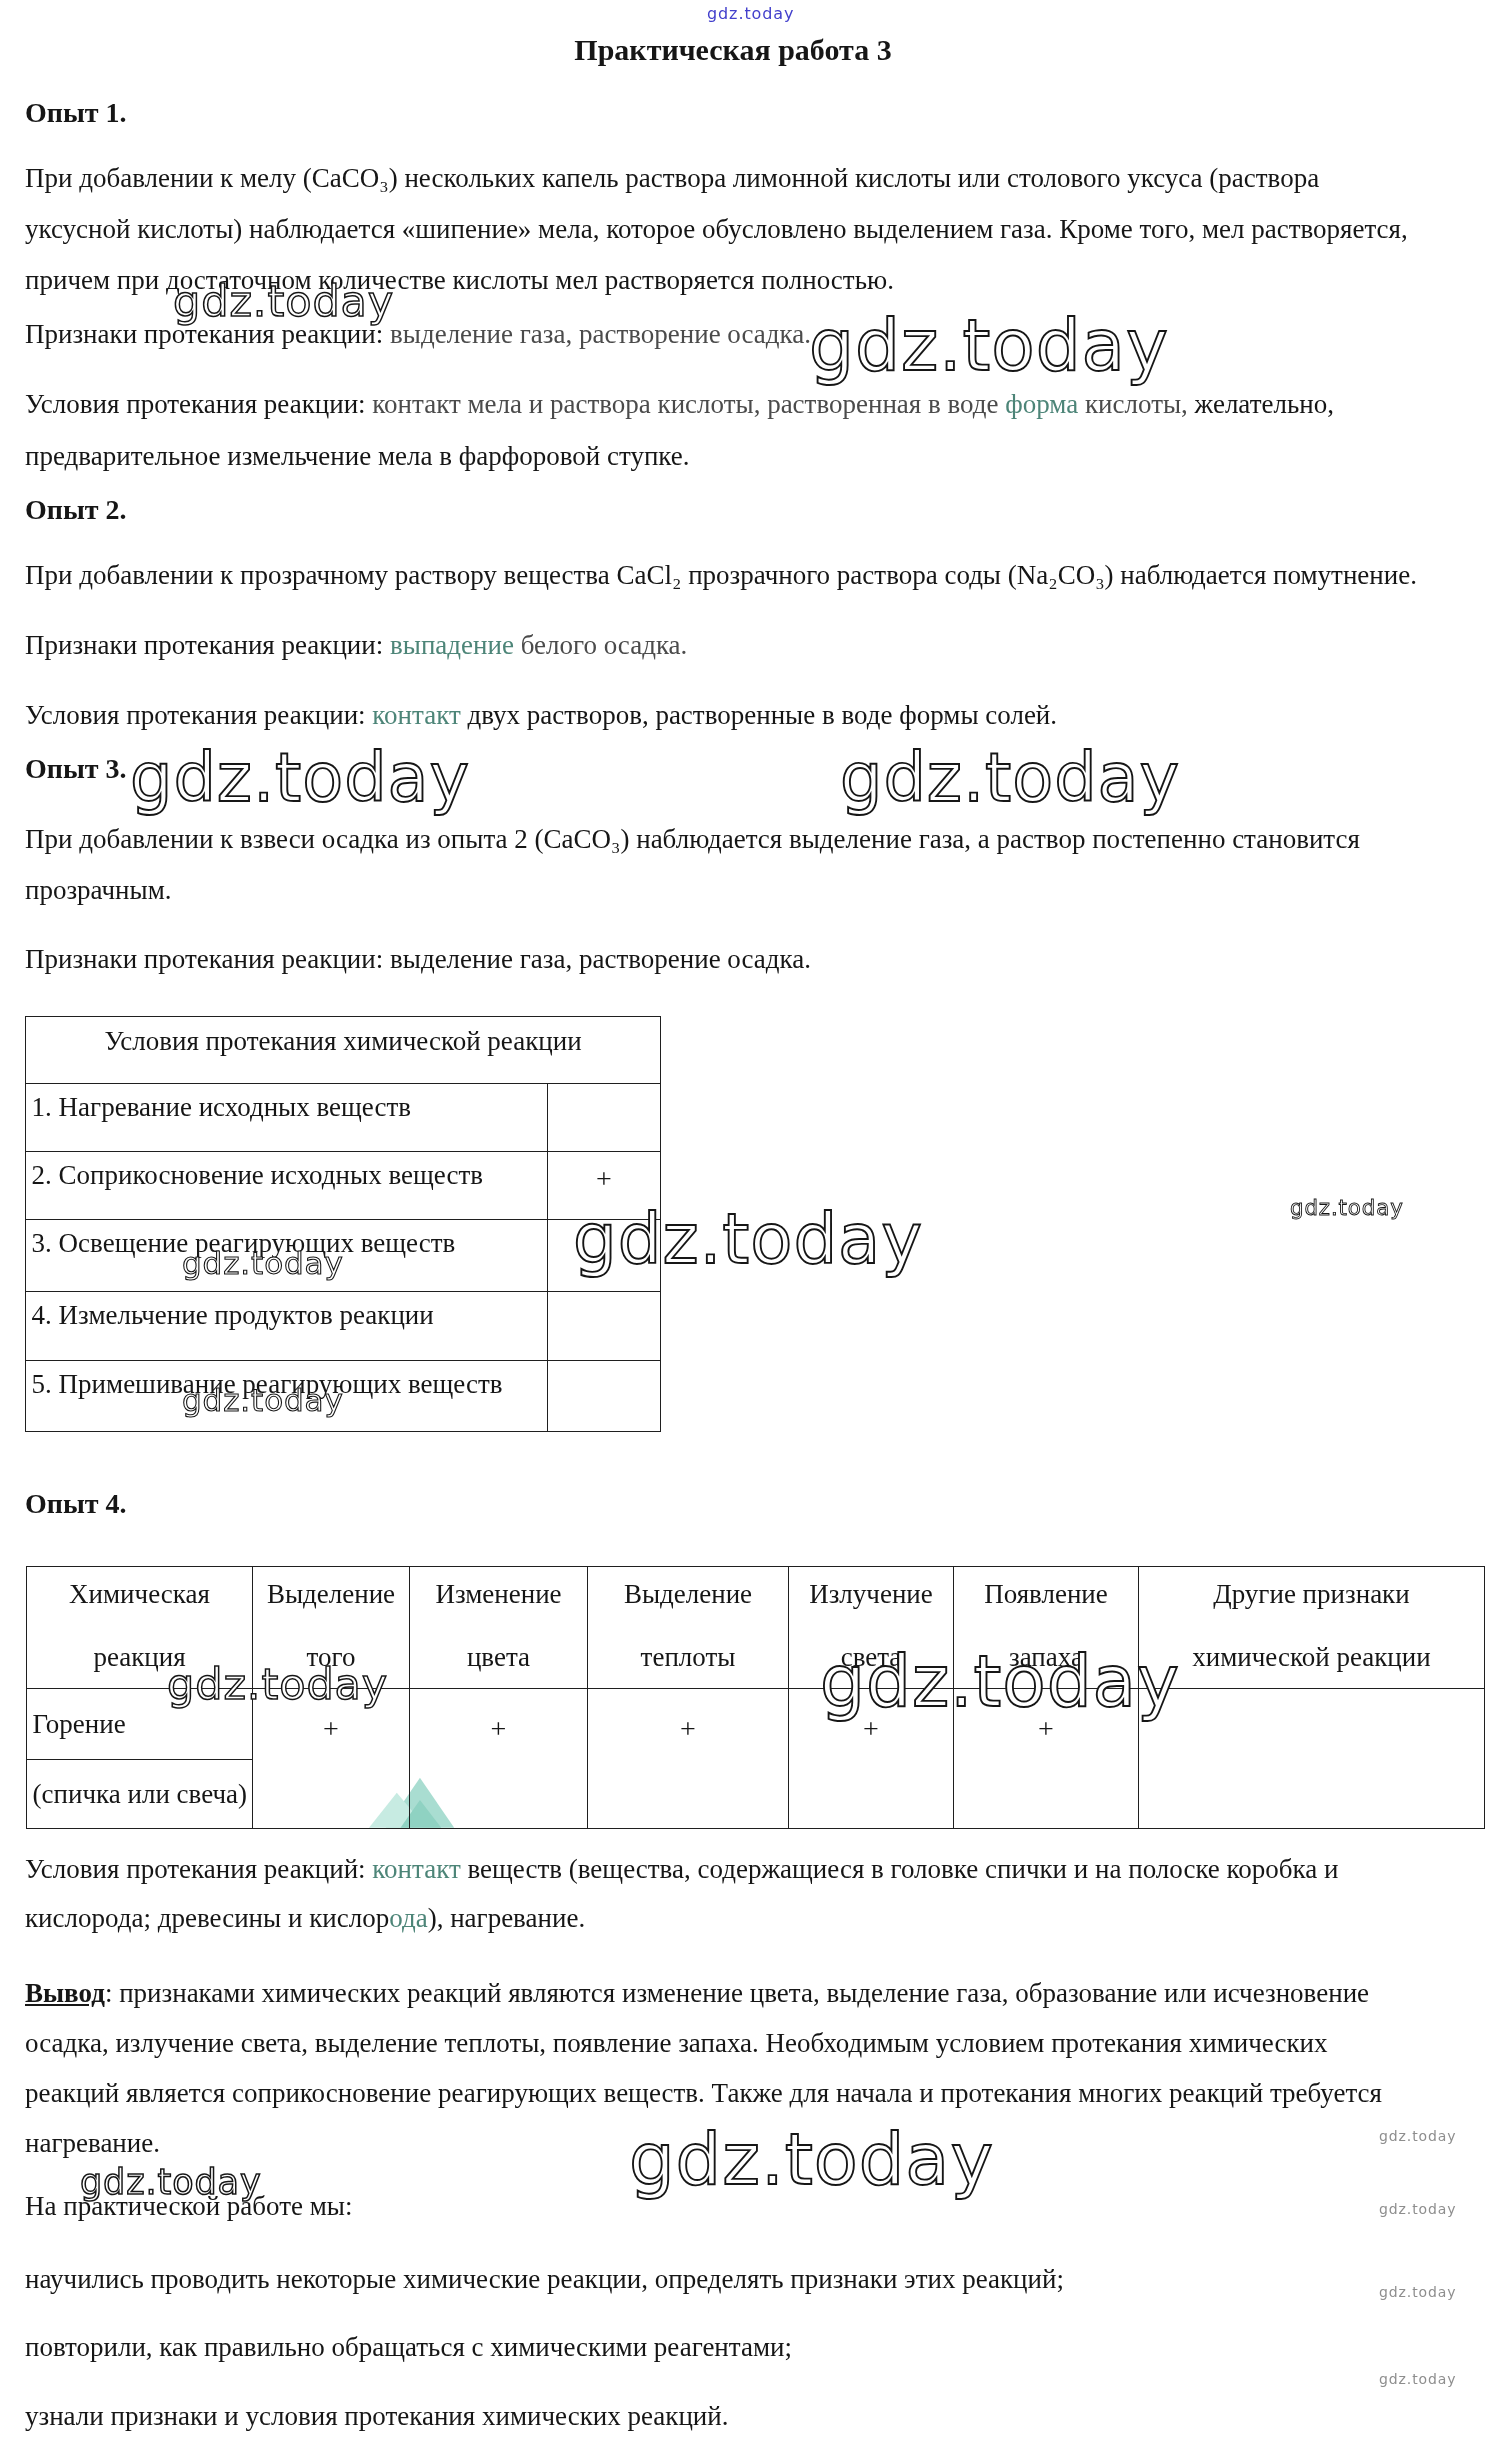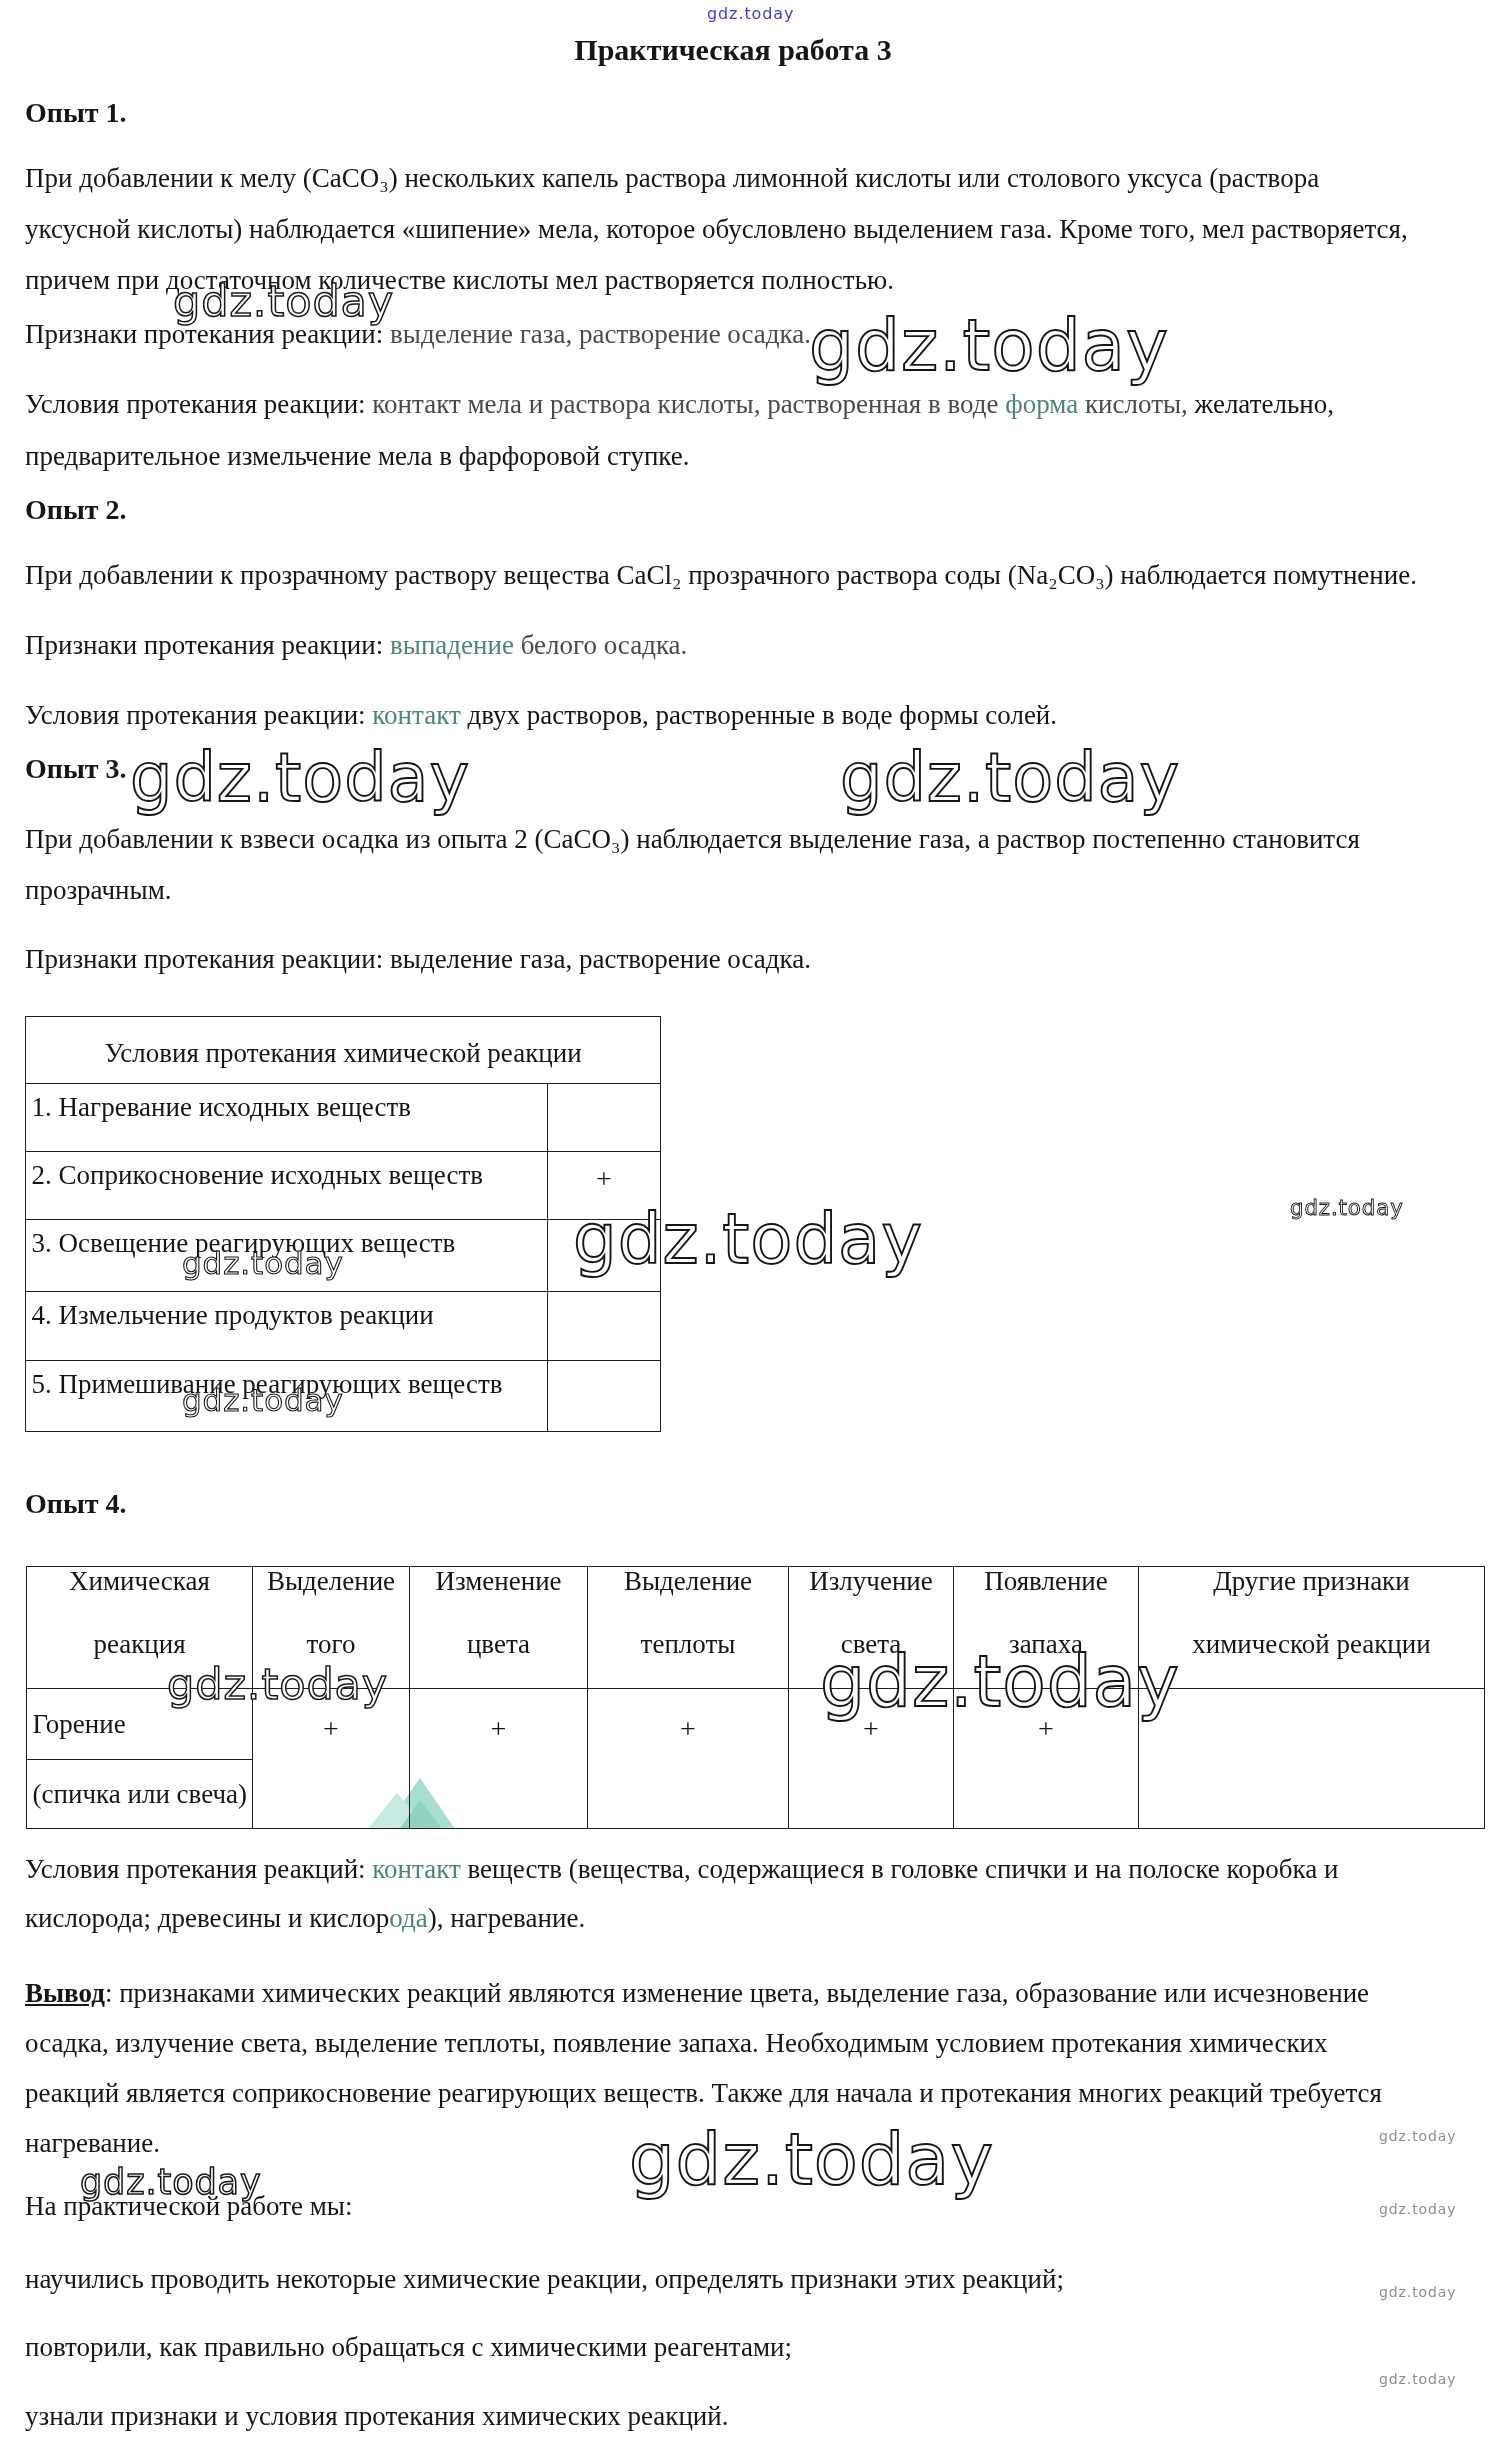--- a/index.html
+++ b/index.html
@@ -43,26 +43,26 @@
     z-index:2;
   }
   table.doc td, table.doc th{
     border:1.9px solid #1f1f1f;
     padding:0;
     font-weight:normal;
     vertical-align:top;
     overflow:hidden;
   }
   #table1{left:25px;top:1016px;width:636px;}
-  #table1 th{ text-align:center; padding-top:21px; }
+  #table1 th{ text-align:center; padding-top:9px; }
   #table1 td.lbl{ padding:8.4px 3.7px 0 5.6px; }
   #table1 td.val{ text-align:center; padding-top:11px; font-size:28px; }
   #table2{left:26px;top:1566px;width:1458px;}
   #table2 th{ text-align:center; }
-  #table2 th .h2a{ line-height:1.1; }
+  #table2 th .h2a{ margin-top:13px; line-height:1.1; }
   #table2 th .h2b{ margin-top:33px; line-height:1.1; }
   #table2 td.gor{ vertical-align:middle; padding-left:5.6px; }
   #table2 td.plus{ text-align:center; vertical-align:top; padding-top:24px; font-size:28px; }
   
   .wm{
     position:absolute;
     font-family:"DejaVu Sans","Liberation Sans",sans-serif;
     color:#ffffff;
     -webkit-text-stroke:1.3px #161616;
     letter-spacing:0.9px;

